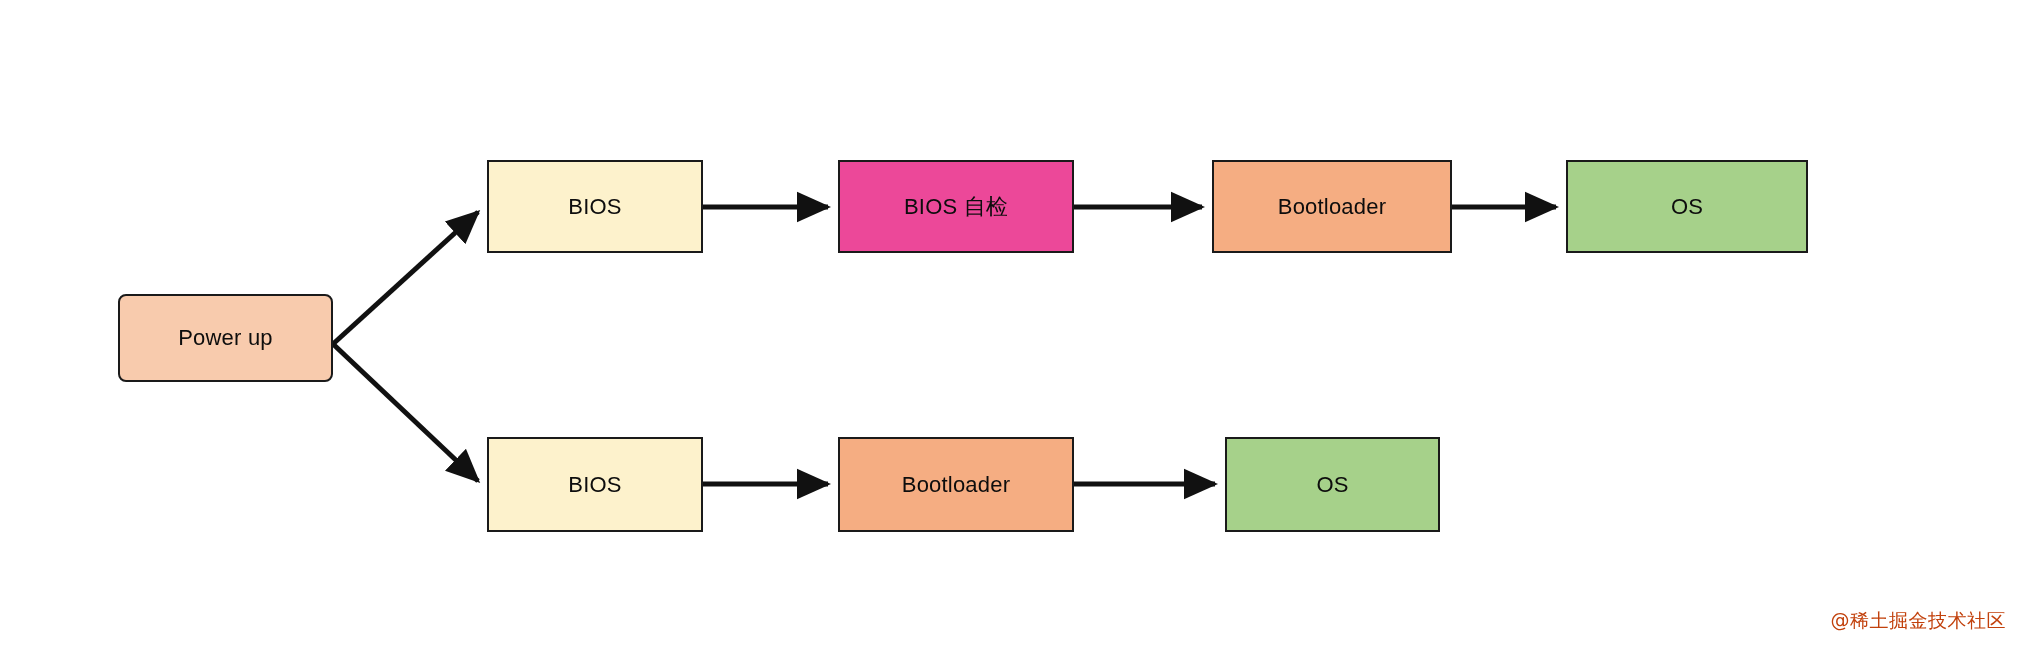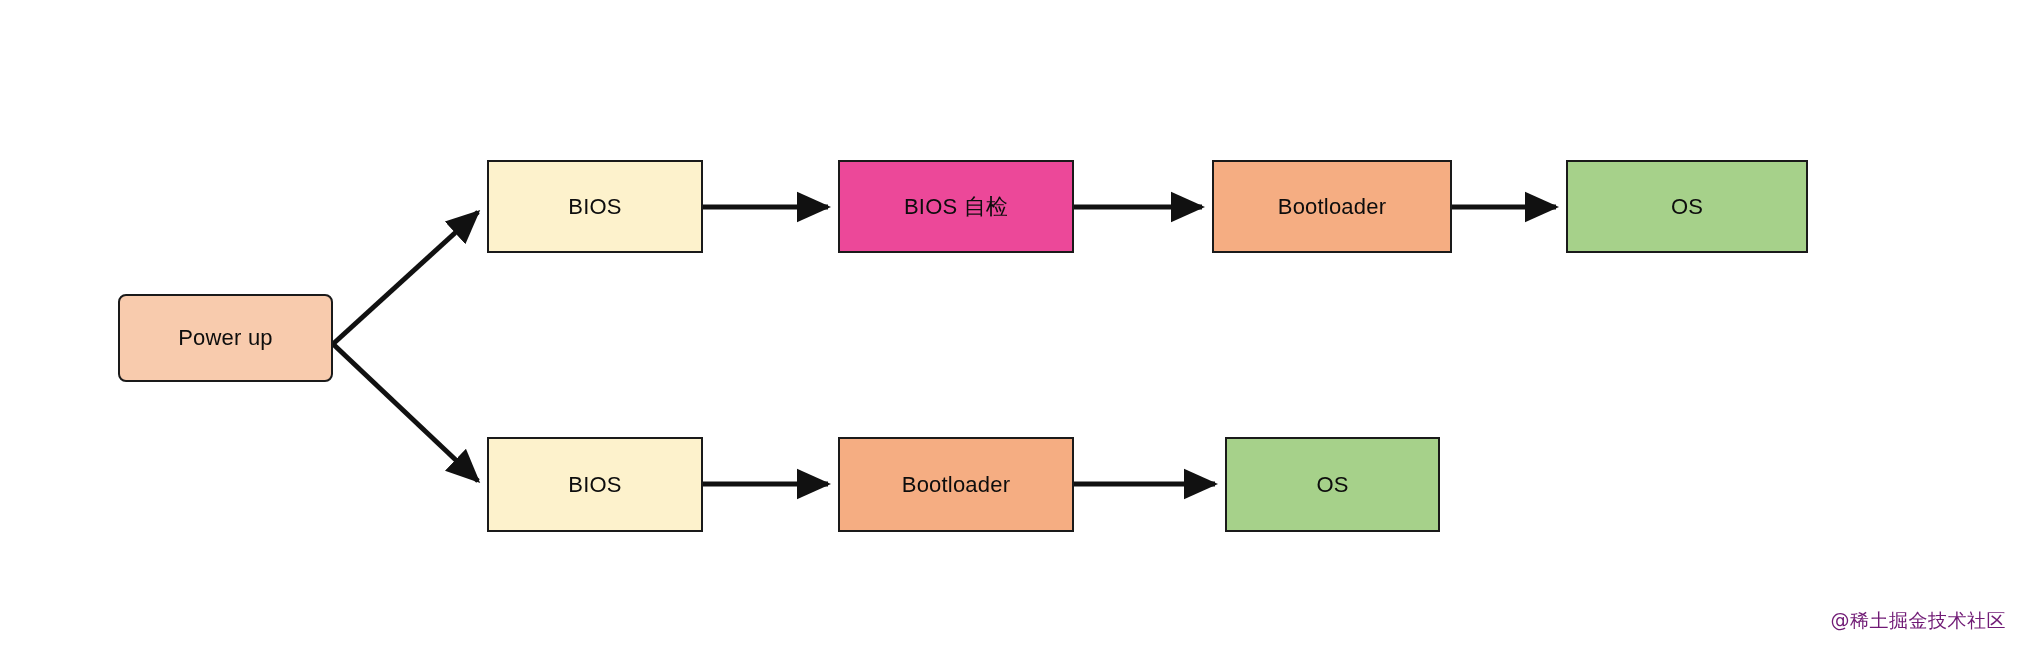--- a/index.html
+++ b/index.html
@@ -39,21 +39,21 @@
     line-height: 1.15;
     color: #0d0d0d;
     letter-spacing: 0.2px;
     white-space: nowrap;
   }
   .watermark {
     position: absolute;
     right: 24px;
     bottom: 12px;
     font-size: 19px;
-    color: #701a75;
+    color: #c2410c;
     letter-spacing: 0.5px;
     white-space: nowrap;
     font-family: "DejaVu Sans", "Liberation Sans", sans-serif;
   }
 </style>
 </head>
 <body>
 
 <div id="canvas" style="background: rgb(255, 255, 255);">
 

